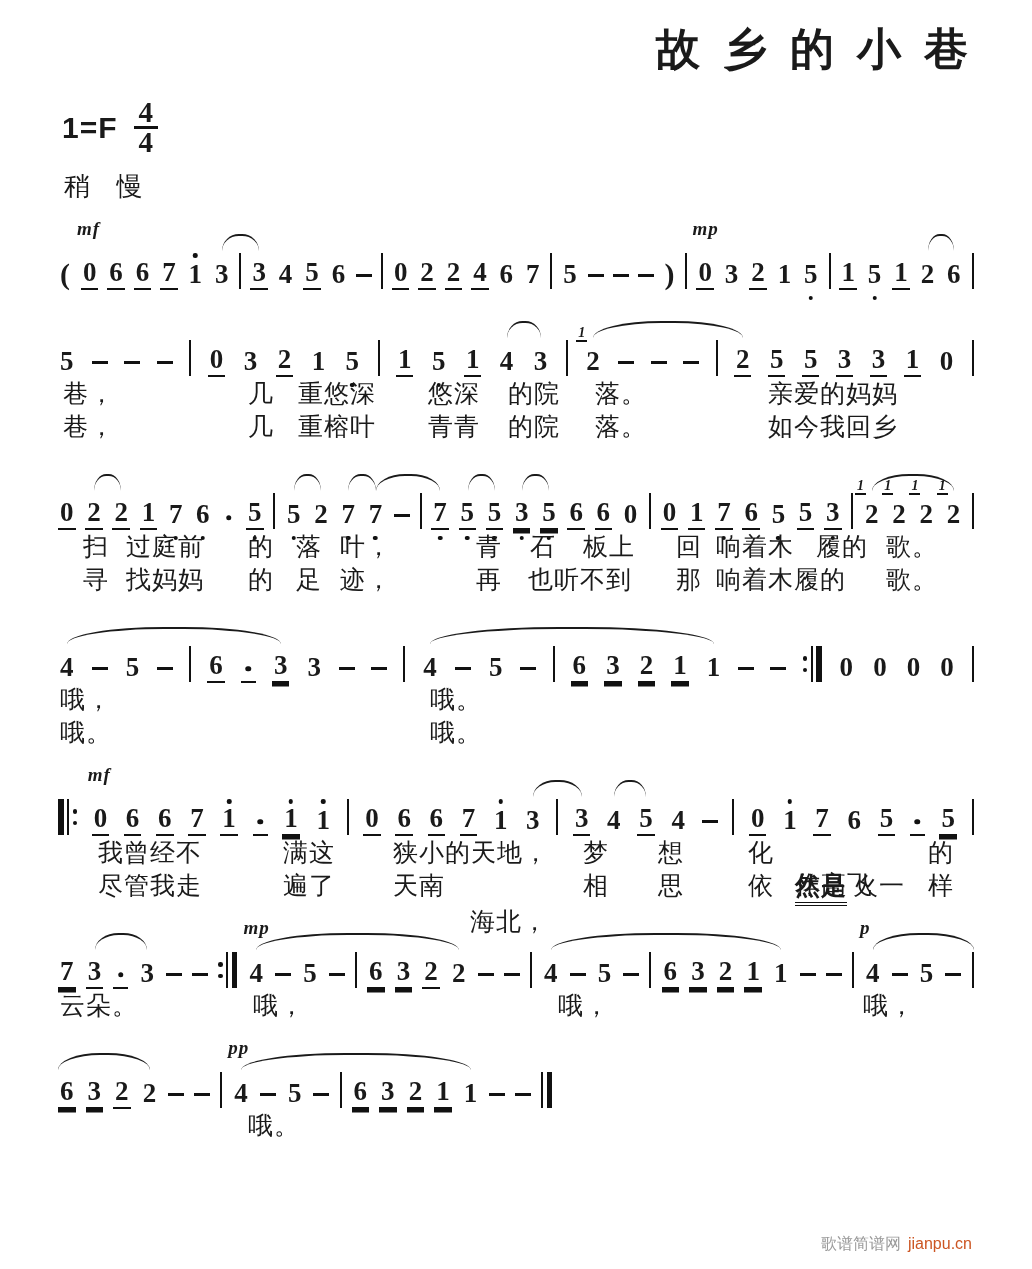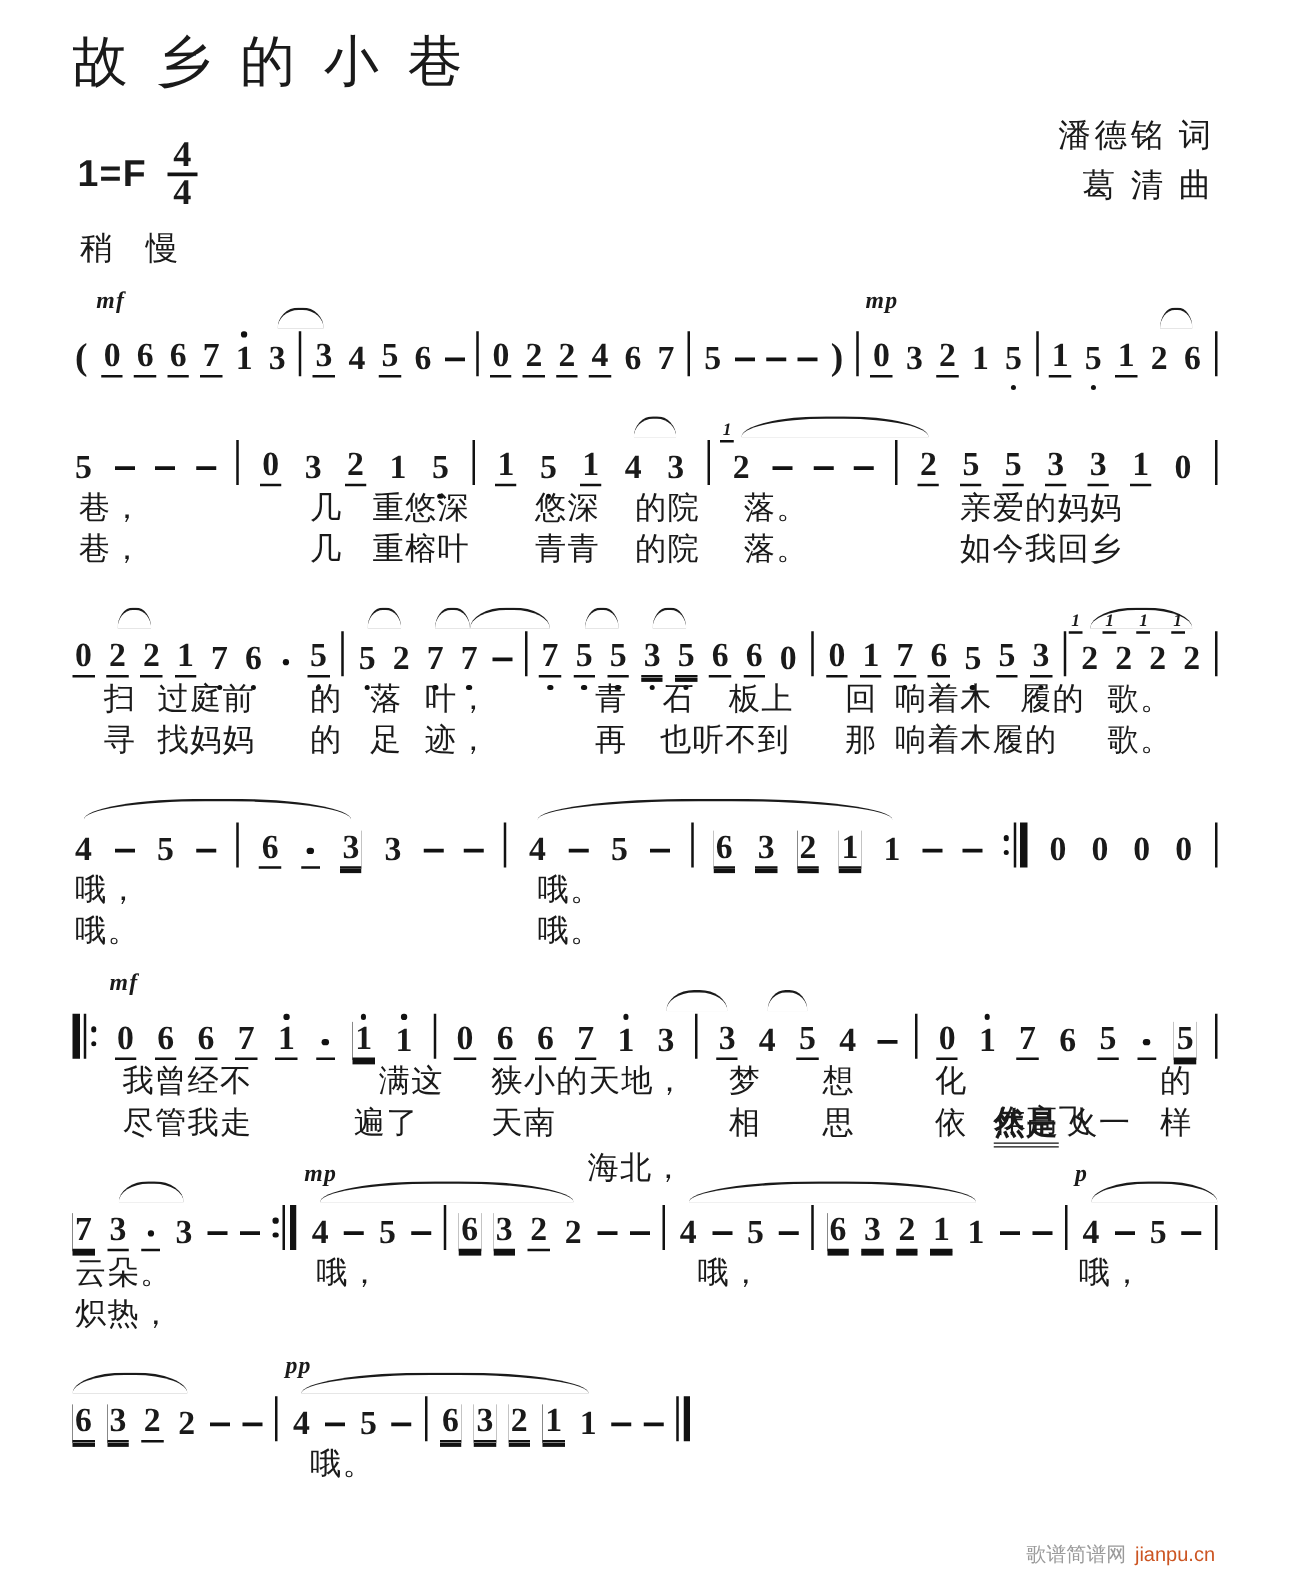--- a/index.html
+++ b/index.html
@@ -1,19 +1,19 @@
 <!DOCTYPE html>
 <html><head>
 <meta charset="utf-8">
 <style>
   html,body{margin:0;padding:0;}
   body{width:1032px;height:1269px;background:#ffffff;position:relative;
        font-family:"Liberation Serif",serif;color:#1a1a1a;overflow:hidden;}
   .sheet{box-sizing:border-box;padding:12px 58px 0;height:100%;position:relative;}
-  .title{margin:8px 0 16px;text-align:left;font-size:44px;font-weight:normal;letter-spacing:6px;}
+  .title{margin:8px 0 4px;text-align:right;font-size:44px;font-weight:bold;letter-spacing:6px;}
   .meta{position:relative;height:86px;margin-top:2px;}
   .keysig{position:absolute;left:4px;top:16px;display:flex;align-items:center;gap:16px;}
   .tonic{font-family:"Liberation Sans",sans-serif;font-weight:bold;font-size:30px;letter-spacing:1px;}
   .frac{display:inline-flex;flex-direction:column;align-items:center;font-weight:bold;font-size:29px;line-height:27px;}
   .ftop{border-bottom:3px solid #111;padding:0 5px;}
   .credits{position:absolute;right:2px;top:-6px;text-align:right;font-size:26px;letter-spacing:3px;line-height:40px;}
   .tempo{font-size:26px;letter-spacing:10px;margin:0 0 0 6px;}
   #score{margin-top:12px;}
   .system{margin-bottom:13px;}
   .music-line{position:relative;padding-top:36px;width:100%;}
@@ -53,24 +53,20 @@
   <h1 class="title">故 乡 的 小 巷</h1>
 
   <div class="meta">
     <div class="keysig">
       <span class="tonic">1=F</span>
       <span class="frac">
         <span class="ftop">4</span>
         <span class="fbot">4</span>
       </span>
     </div>
-    <div class="credits">
-      <div>潘德铭 词</div>
-      <div>葛 清 曲</div>
-    </div>
   </div>
 
   <div class="tempo">稍 慢</div>
 
   <div id="score">
       <div class="system">
         <div class="music-line">
           <div class="tok-row">
             <span class="tok">
               <span class="num paren">(</span>
@@ -703,21 +699,21 @@
             </span>
             <span class="tok bar">
               <i class="vt"></i>
             </span>
           </div>
           <span class="arc" style="left: 475px; width: 49px;"></span>
           <span class="arc" style="left: 556px; width: 32px;"></span>
         </div>
         <div class="lyric-row">
           <span class="lyric-seg" style="left: 40px;">我曾经不</span>
-          <span class="lyric-seg" style="left: 225px; margin-left: 20px;">满这</span>
+          <span class="lyric-seg" style="left: 225px;">满这</span>
           <span class="lyric-seg" style="left: 335px;">狭小的天地，</span>
           <span class="lyric-seg" style="left: 525px;">梦</span>
           <span class="lyric-seg" style="left: 600px;">想</span>
           <span class="lyric-seg" style="left: 690px;">化</span>
           <span class="lyric-seg" style="left: 737px; margin-top: 32px;">作高飞</span>
           <span class="lyric-seg" style="left: 870px;">的</span>
         </div>
         <div class="lyric-row">
           <span class="lyric-seg" style="left: 40px;">尽管我走</span>
           <span class="lyric-seg" style="left: 225px;">遍了</span>
@@ -857,23 +853,20 @@
           <span class="arc" style="left: 198px; width: 203px;"></span>
           <span class="arc" style="left: 493px; width: 230px;"></span>
           <span class="arc" style="left: 815px; width: 101px;"></span>
         </div>
         <div class="lyric-row">
           <span class="lyric-seg" style="left: 2px;">云朵。</span>
           <span class="lyric-seg" style="left: 195px;">哦，</span>
           <span class="lyric-seg" style="left: 500px;">哦，</span>
           <span class="lyric-seg" style="left: 805px;">哦，</span>
         </div>
-        <div class="lyric-row">
-          <span class="lyric-seg" style="left: 2px;">炽热，</span>
-        </div>
       </div>
       <div class="system">
         <div class="music-line" style="width: 54%;">
           <div class="tok-row">
             <span class="tok">
               <span class="num u2">6</span>
             </span>
             <span class="tok">
               <span class="num u2">3</span>
             </span>

